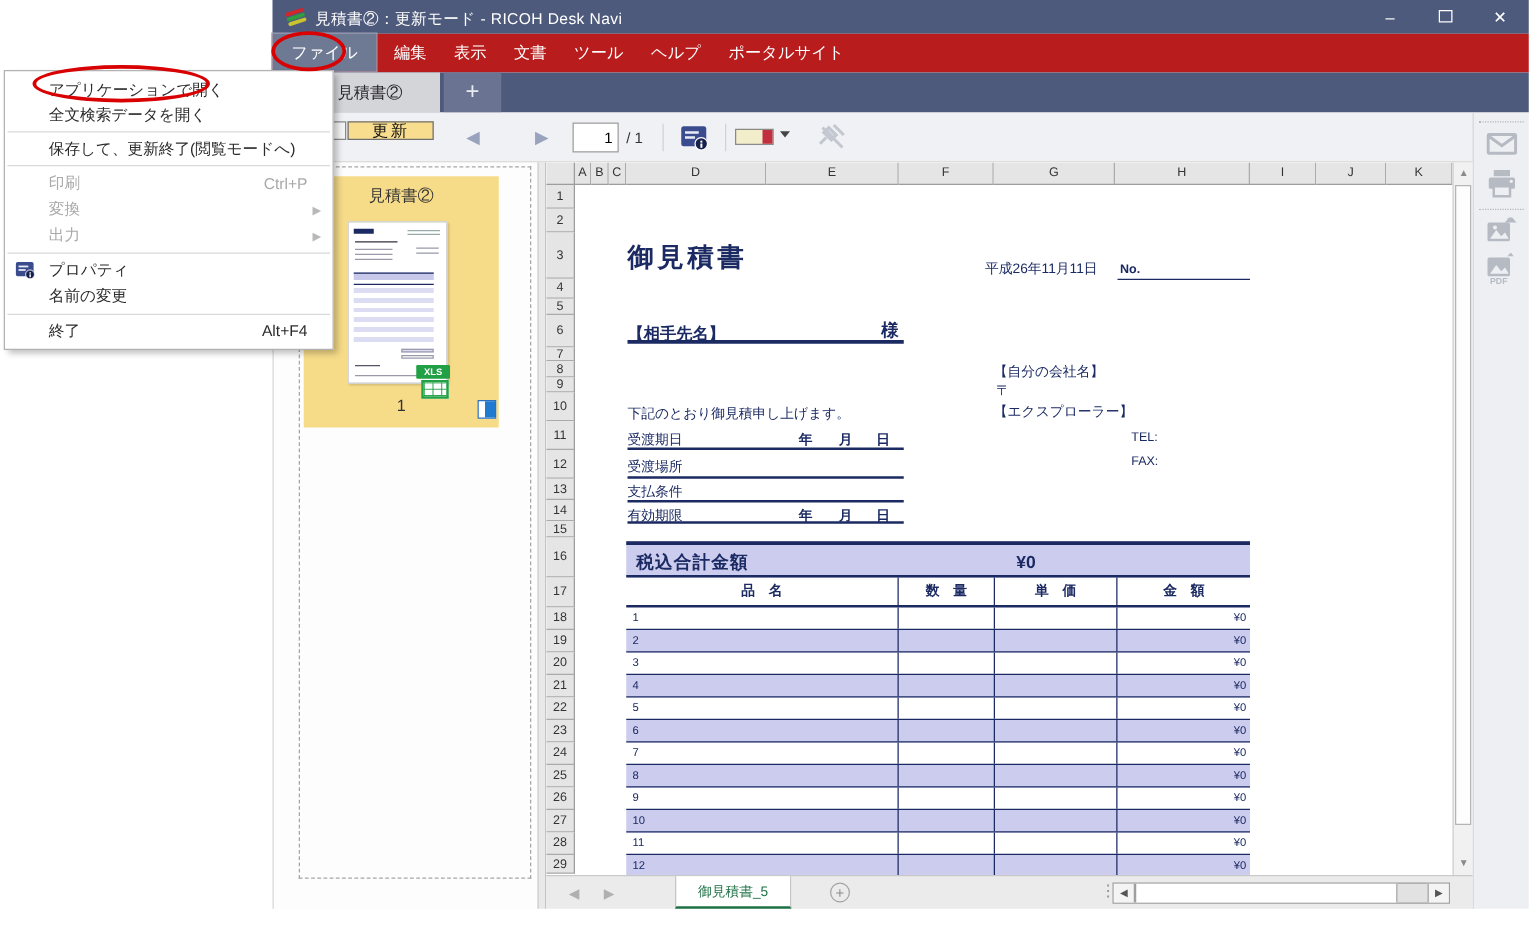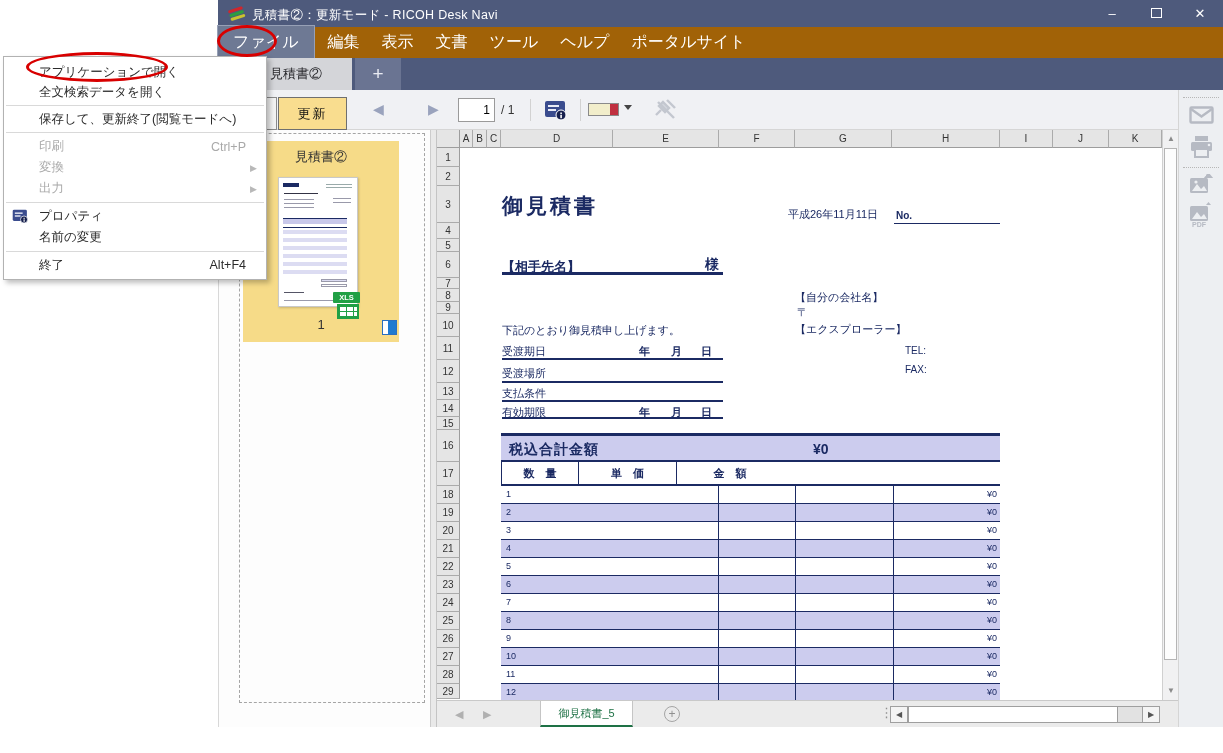--- a/index.html
+++ b/index.html
@@ -11,32 +11,32 @@
 
   
   .titlebar { position:absolute; left:0; top:0; width:100%; height:27px; background:#4e5a7c; color:#fff; }
   .titlebar .logo { position:absolute; left:10px; top:5px; }
   .titlebar .title { position:absolute; left:34px; top:7px; font-size:12.5px; letter-spacing:.3px; }
   .winbtns { position:absolute; right:8px; top:0; height:27px; display:flex; align-items:center; gap:26px; padding-right:6px; }
   .winbtn { color:#fff; font-size:13px; width:18px; text-align:center; cursor:default; }
   .maxbox { width:11px; height:10px; border:1.5px solid #fff; display:inline-block; }
 
   
-  .menubar { position:absolute; left:0; top:27px; width:100%; height:31px; background:#a16207; display:flex; align-items:center; font-size:16px; color:#fff; }
+  .menubar { position:absolute; left:0; top:27px; width:100%; height:31px; background:#b91c1c; display:flex; align-items:flex-start; font-size:13px; color:#fff; }
   .menubar .mitem { padding:6px 11px; }
   .menubar .mitem.hl { background:#6e7994; outline:1px solid #97a0b6; padding:6px 15px; margin-right:3px; }
 
   
   .tabbar { position:absolute; left:0; top:58px; width:100%; height:32px; background:#4e5a7c; }
   .doctab { position:absolute; left:22px; top:0; width:112px; height:32px; background:#d4d5d9; color:#26262a; font-size:13px; display:flex; align-items:center; justify-content:center; }
   .plustab { position:absolute; left:137px; top:0; width:46px; height:32px; background:#6a7492; color:#e8eaf2; font-size:19px; display:flex; align-items:center; justify-content:center; }
 
   
   .toolbar { position:absolute; left:0; top:90px; width:960px; height:40px; background:#f0f1f4; border-bottom:1px solid #d6d6d6; }
-  .tbtn { position:absolute; top:7px; height:33px; font-size:13px; display:flex; align-items:center; justify-content:center; letter-spacing:2px; }
+  .tbtn { position:absolute; top:7px; height:15px; font-size:13px; display:flex; align-items:center; justify-content:center; letter-spacing:2px; }
   .viewbtn { left:-8px; width:67px; background:#f3f3f3; border:1px solid #8a8a8a; color:#333; }
   .updbtn { left:60px; width:69px; background:#f9dd8f; border:1px solid #6f6f6f; color:#111; }
   .navarr { position:absolute; top:11px; font-size:14px; color:#9aa3bd; }
   .pageinput { position:absolute; left:240px; top:8px; width:37px; height:24px; border:1px solid #9a9a9a; font-size:12px; text-align:right; padding-right:4px; background:#fff; font-family:"Liberation Sans",sans-serif; }
   .pagetotal { position:absolute; left:283px; top:13px; font-size:12px; color:#333; }
   .tsep { position:absolute; top:9px; width:1px; height:22px; background:#d2d2d2; }
   .swatch { position:absolute; left:370px; top:13px; width:31px; height:13px; border:1px solid #8a8a8a; background:#f2eecb; }
   .swatch i { position:absolute; right:0; top:0; width:8px; height:11px; background:#c03040; display:block; }
   .caret { position:absolute; left:406px; top:15px; width:0; height:0; border-left:4px solid transparent; border-right:4px solid transparent; border-top:5px solid #444; }
 
@@ -352,20 +352,21 @@
           <div class="abs unit" style="left: 179px; top: 257px;">年</div>
           <div class="abs unit" style="left: 211px; top: 257px;">月</div>
           <div class="abs unit" style="left: 241px; top: 257px;">日</div>
           <div class="abs fld-line" style="left: 42px; top: 269px;"></div>
         </div>
       <div class="abs band">
         <b>税込合計金額</b>
         <s>¥0</s>
       </div>
       <div class="abs itable-head" id="itablehead">
+          <div class="ic1">品　名</div>
           <div class="ic2">数　量</div>
           <div class="ic3">単　価</div>
           <div class="ic4">金　額</div>
         </div>
       <div id="itablerows">
           <div class="irow" style="top: 338px;">
             <div class="ic1 n">1</div>
             <div class="ic2"></div>
             <div class="ic3"></div>
             <div class="ic4 a">¥0</div>

